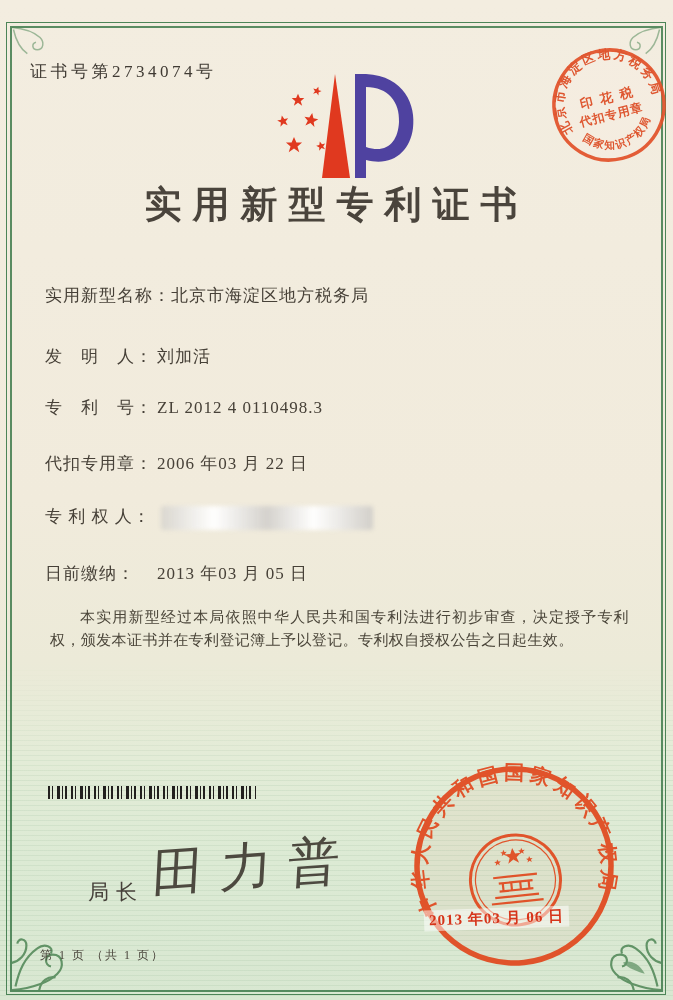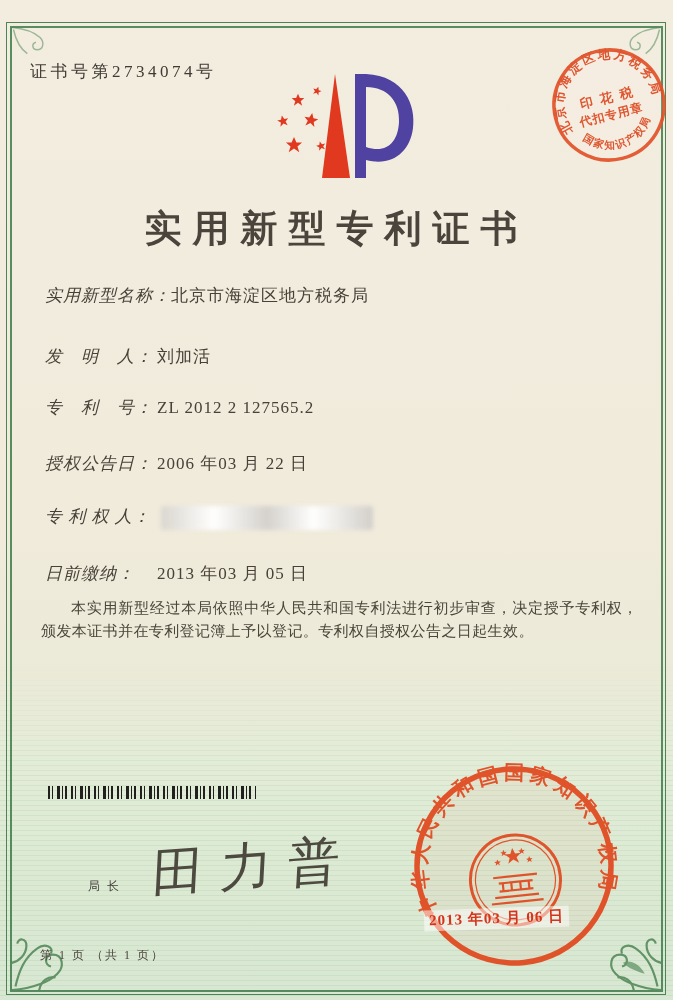--- a/index.html
+++ b/index.html
@@ -14,37 +14,37 @@
   .frame-inner{position:absolute;inset:2.5px;border:2.5px solid #3e7a4b;opacity:.85;}
   .corner{position:absolute;pointer-events:none;opacity:.9;}
   .corner svg{display:block;}
   .cbr{right:10px;bottom:8px;}
   .cbl{left:10px;bottom:8px;transform:scaleX(-1);}
   .ctl{left:10px;top:26px;transform:scale(-1,-1);opacity:.55;}
   .ctr{right:10px;top:26px;transform:scaleY(-1);opacity:.55;}
   .cert-no{position:absolute;left:30px;top:60px;font-size:17px;letter-spacing:3.5px;color:#3f3a33;}
   .logo{position:absolute;left:264px;top:70px;}
   .title{position:absolute;left:0;top:180px;width:100%;text-align:center;font-size:37px;
-    font-weight:bold;letter-spacing:11px;color:#4a443c;margin-top:24px;}
+    font-weight:bold;letter-spacing:11px;color:#4a443c;}
   .fields{position:absolute;left:45px;top:0;width:590px;color:#474138;}
   .frow{position:absolute;left:0;font-size:17px;letter-spacing:1px;white-space:nowrap;}
-  .frow .lab{display:inline-block;min-width:112px;font-style:italic;}
+  .frow .lab{display:inline-block;min-width:112px;}
   .r0{top:284px}.r1{top:345px}.r2{top:396px}.r3{top:452px}.r4{top:505px}.r5{top:562px}
   .redact{display:inline-block;vertical-align:middle;width:212px;height:24px;margin-left:4px;border-radius:3px;
     background:linear-gradient(90deg,rgba(190,190,192,.45),rgba(255,255,255,.95) 25%,rgba(185,185,190,.5) 50%,rgba(255,255,255,.95) 72%,rgba(180,180,184,.5) 100%);
     filter:blur(2px);}
   .body-text{position:absolute;left:41px;top:597px;width:597px;font-size:15px;line-height:22.5px;
     color:#4a4539;text-align:justify;letter-spacing:.4px;}
-  .body-text p{margin:0;text-indent:2em;}
+  .body-text p{margin:9px;text-indent:2em;}
   .barcode{position:absolute;left:48px;top:786px;width:208px;height:13px;
     background:repeating-linear-gradient(90deg,
       #22201e 0 2px,transparent 2px 4px,#22201e 4px 5px,transparent 5px 9px,
       #22201e 9px 12px,transparent 12px 14px,#22201e 14px 15px,transparent 15px 17px,
       #22201e 17px 19px,transparent 19px 23px);}
-  .director{position:absolute;left:88px;top:878px;font-size:12px;letter-spacing:7px;color:#46413a;}
+  .director{position:absolute;left:88px;top:878px;font-size:21px;letter-spacing:7px;color:#46413a;}
   .sig{position:absolute;left:152px;top:832px;font-size:52px;color:#3a342c;letter-spacing:16px;
     transform:rotate(-4deg) skewX(-7deg);font-weight:500;opacity:.88;}
   .seal{position:absolute;left:408px;top:760px;opacity:.95;}
   .seal-date{position:absolute;left:424px;top:908px;font-size:15px;font-weight:bold;color:#d6341a;
     letter-spacing:1px;background:rgba(255,255,255,.5);padding:1px 5px;transform:rotate(-2deg);white-space:nowrap;}
   .tax-stamp{position:absolute;left:546px;top:42px;opacity:.92;}
   .footer{position:absolute;left:0;top:947px;width:100%;font-size:12px;
     letter-spacing:2px;color:#4a453c;padding-left:40px;}
   text,textPath{font-family:"Liberation Serif","DejaVu Serif",serif;}
 </style>
@@ -140,24 +140,24 @@
   <div class="title">实用新型专利证书</div>
 
   <div class="fields">
     <div class="frow r0">
       <span class="lab">实用新型名称：</span><span>北京市海淀区地方税务局</span>
     </div>
     <div class="frow r1">
       <span class="lab">发　明　人：</span><span>刘加活</span>
     </div>
     <div class="frow r2">
-      <span class="lab">专　利　号：</span><span>ZL 2012 2 127565.2</span>
+      <span class="lab">专　利　号：</span><span>ZL 2012 4 0110498.3</span>
     </div>
     <div class="frow r3">
-      <span class="lab">授权公告日：</span><span>2006 年03 月 22 日</span>
+      <span class="lab">代扣专用章：</span><span>2006 年03 月 22 日</span>
     </div>
     <div class="frow r4">
       <span class="lab">专 利 权 人：</span><span class="redact"></span>
     </div>
     <div class="frow r5">
       <span class="lab">日前缴纳：</span><span>2013 年03 月 05 日</span>
     </div>
   </div>
 
   <div class="body-text">

